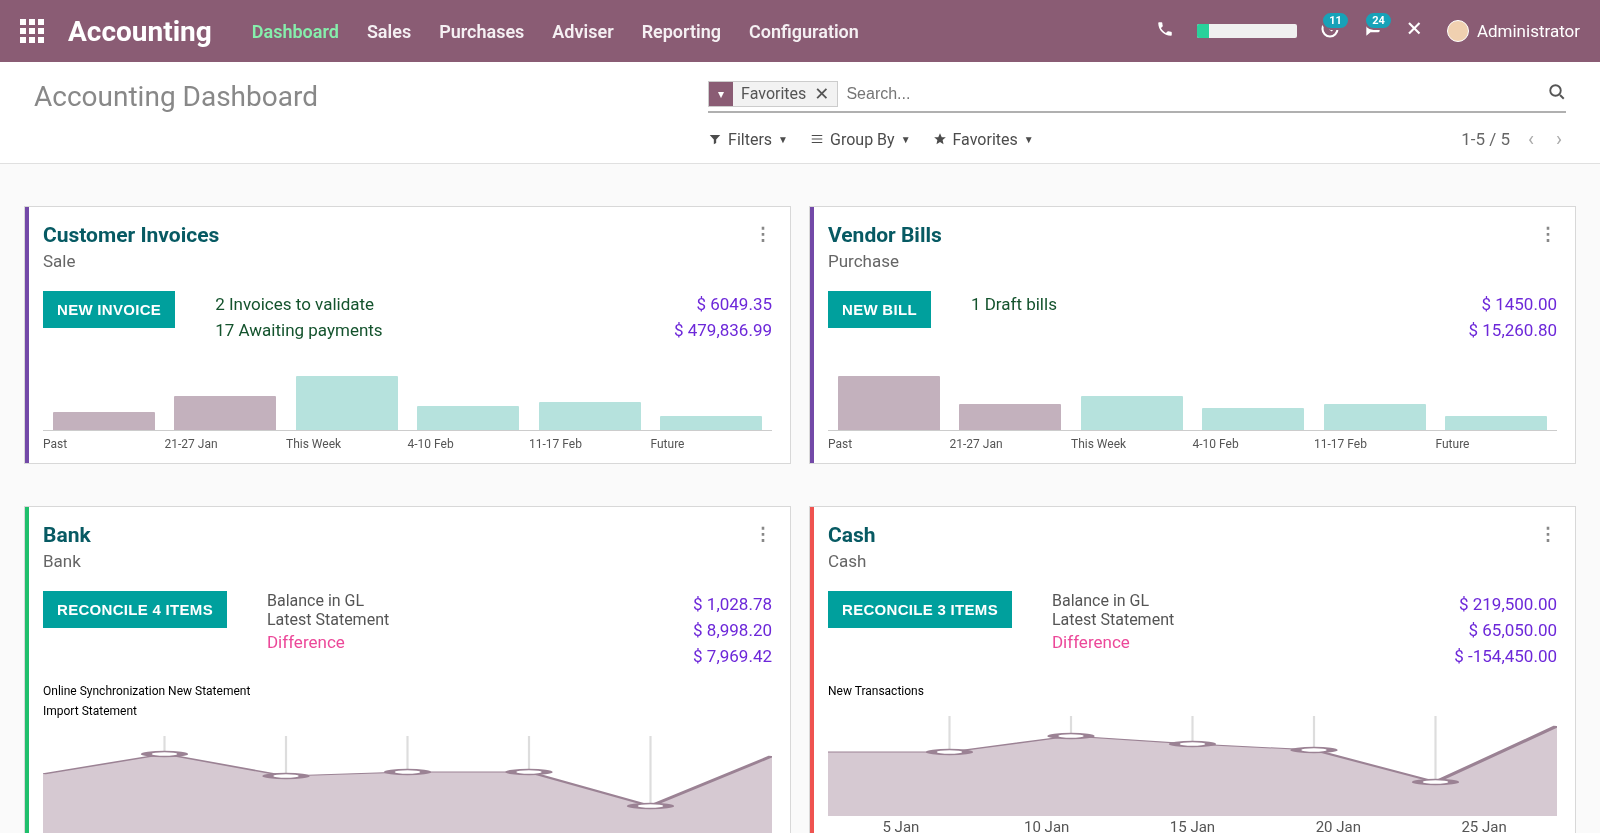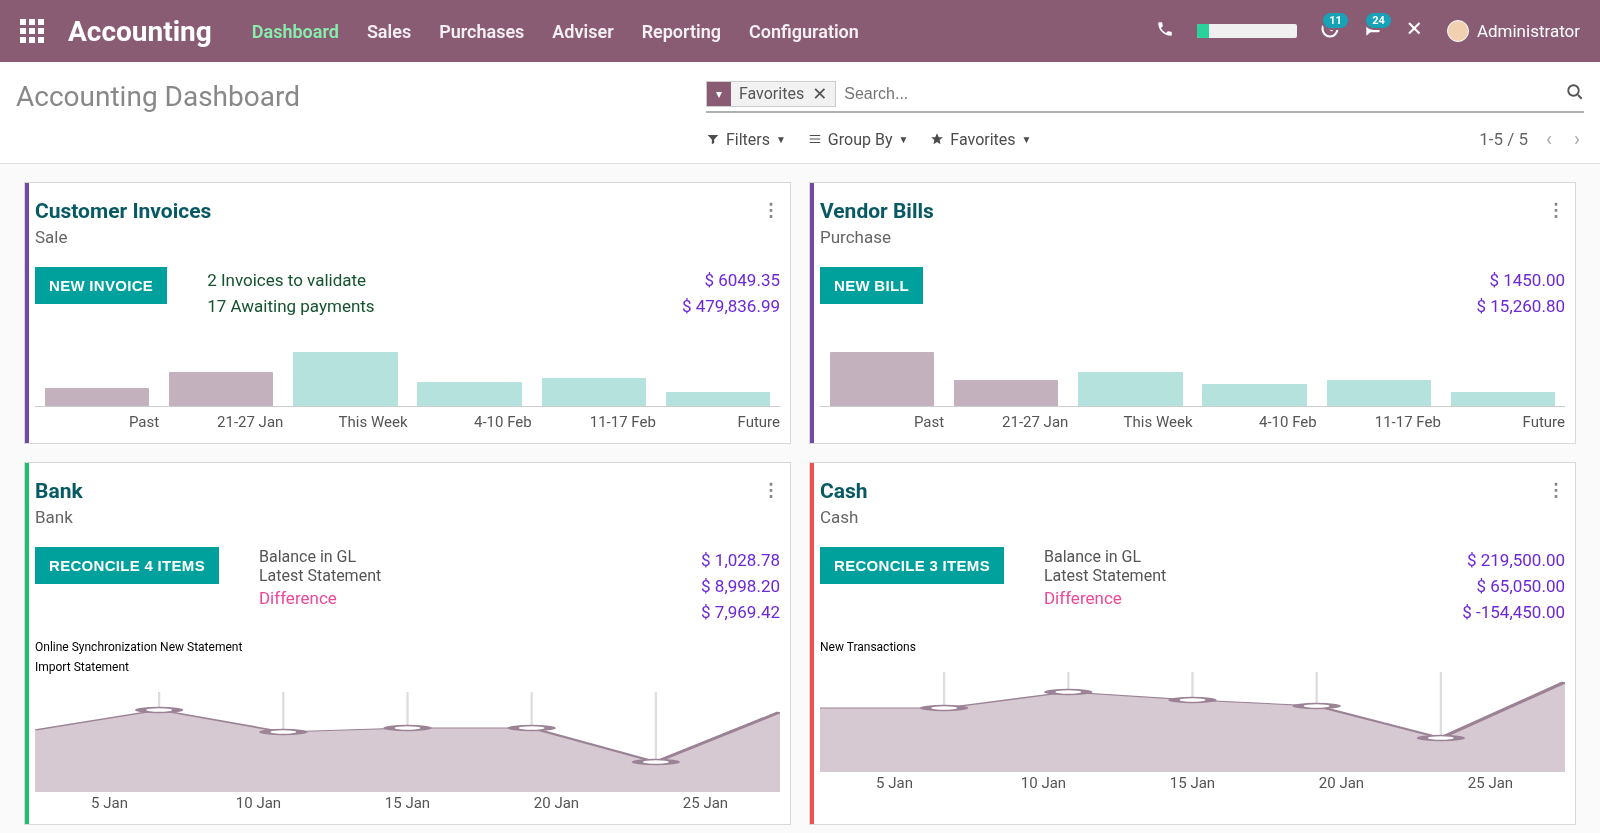--- a/index.html
+++ b/index.html
@@ -12,38 +12,38 @@
 .menu-item { font-size: 18px; font-weight: 600; cursor: pointer; color: #f5f0f3; }
 .menu-item.active { color: #86efac; }
 .nav-right { margin-left: auto; display: flex; align-items: center; gap: 23px; }
 .nav-icon { position: relative; cursor: pointer; }
 .badge { position: absolute; top: -8px; right: -10px; background: #17a2b8; color: #fff; font-size: 11px; font-weight: 700; border-radius: 10px; padding: 1px 6px; border: 2px solid #8a5c74; }
 .progress { width: 100px; height: 14px; background: #f0f0f0; border-radius: 2px; overflow: hidden; }
 .progress-fill { background: #29d19b; height: 100%; width: 12%; }
 .avatar { width: 22px; height: 22px; border-radius: 50%; background: #f0d0b0; border: 1px solid #fff; display: inline-block; vertical-align: middle; }
 .user { display: flex; align-items: center; gap: 8px; font-size: 17px; cursor: pointer; }
 
-.subhead { background: #fff; padding: 18px 16px 0; border-bottom: 1px solid #e0e0e0; }
+.subhead { background: #fff; padding: 18px 34px 0; border-bottom: 1px solid #e0e0e0; }
 .sub-row1 { display: flex; align-items: center; }
 .page-title { font-size: 28px; color: #888; font-weight: 400; }
 .search-wrap { margin-left: auto; flex: 0 0 56%; display: flex; align-items: center; border-bottom: 2px solid #b0b0b0; padding-bottom: 4px; }
 .tag { background: #f2f2f2; border: 1px solid #ccc; display: flex; align-items: center; }
 .tag-icon { background: #8a5c74; color: #fff; width: 24px; height: 24px; display: flex; align-items: center; justify-content: center; font-size: 12px; }
 .tag-label { padding: 0 8px; color: #555; font-size: 16px; }
 .tag-close { padding: 0 8px 0 0; color: #555; font-size: 18px; cursor: pointer; }
 .search-input { border: none; outline: none; font-size: 16px; padding: 4px 8px; flex: 1; }
 .search-btn { cursor: pointer; color: #555; font-size: 20px; }
 .sub-row2 { display: flex; align-items: center; padding: 14px 0 12px; }
 .tool { margin-left: 0; font-size: 16px; color: #4c4c4c; cursor: pointer; display: flex; align-items: center; gap: 6px; margin-right: 22px; }
 .tool:first-of-type { margin-left: auto; }
 .sub-right2 { margin-left: auto; display: flex; align-items: center; gap: 14px; color: #666; font-size: 17px; }
 .pg-btn { cursor: pointer; color: #aaa; font-size: 20px; padding: 0 4px; }
 
 .kanban { display: grid; grid-template-columns: 1fr 1fr; gap: 18px; padding: 18px 24px; }
-.card { background: #fff; border: 1px solid #d8d8d8; padding: 16px 10px 0; position: relative; }
+.card { background: #fff; border: 1px solid #d8d8d8; padding: 16px 18px 0; position: relative; margin-top: 24px; }
 .card-left { position: absolute; left: 0; top: 0; bottom: 0; width: 4px; }
 .b-purple { background: #7349a8; }
 .b-green { background: #1fbf6c; }
 .b-red { background: #ef5350; }
 .card-head { display: flex; }
 .card-title { color: #075a63; font-size: 21px; font-weight: 700; }
 .card-sub { color: #666; font-size: 17px; margin-top: 4px; }
 .card-more { margin-left: auto; cursor: pointer; color: #888; font-size: 18px; font-weight: bold; letter-spacing: 0; }
 .card-body { display: flex; margin-top: 20px; }
 .btn-primary { background: #00a09d; color: #fff; font-weight: 700; font-size: 15px; padding: 10px 14px; border: none; cursor: pointer; letter-spacing: 0.3px; }
@@ -55,21 +55,21 @@
 .amt { color: #6d28d9; font-size: 17px; line-height: 1.55; }
 .extra-links { margin-top: 10px; }
 .extra-links .lnk { color: #000000; font-size: 12px; cursor: pointer; line-height: 1.5; }
 
 .barchart { display: flex; align-items: flex-end; height: 72px; margin-top: 14px; }
 .barcol { flex: 1; display: flex; flex-direction: column; align-items: center; position: relative;}
 .bar { width: 84%; border-top-left-radius: 1px; border-top-right-radius: 1px; }
 .bar.past { background: #c3b1bd; }
 .bar.future { background: #b6e2dd; }
 .xlabels { display: flex; border-top: 1px solid #ccc; padding: 6px 0 12px; }
-.xlabels span { flex: 1; text-align: right; font-size: 15px; color: #555; }
+.xlabels span { flex: 1; text-align: left; font-size: 12px; color: #555; }
 
 .linechart { position: relative; height: 100px; margin-top: 16px; }
 .linechart svg { width: 100%; height: 100%; display: block; }
 .line-xlabels { display: flex; padding: 2px 0 12px; }
 .line-xlabels span { flex: 1; text-align: center; font-size: 15px; color: #555; }
 
 .caret { font-size: 10px; }
 </style>
 </head>
 <body>
@@ -237,20 +237,21 @@
     <div class="card-head">
       <div>
         <div class="card-title">Vendor Bills</div>
         <div class="card-sub">Purchase</div>
       </div>
       <div class="card-more">⋮</div>
     </div>
     <div class="card-body">
       <div><button class="btn-primary">NEW BILL</button></div>
       <div class="mid-links">
+        <div class="lnk">1 Draft bills</div>
       </div>
       <div class="amts">
         <div class="amt">$ 1450.00</div>
         <div class="amt">$ 15,260.80</div>
       </div>
     </div>
     <div>
         <div class="barchart">
           <div class="barcol">
             <div class="bar past" style="height: 54px;"></div>

